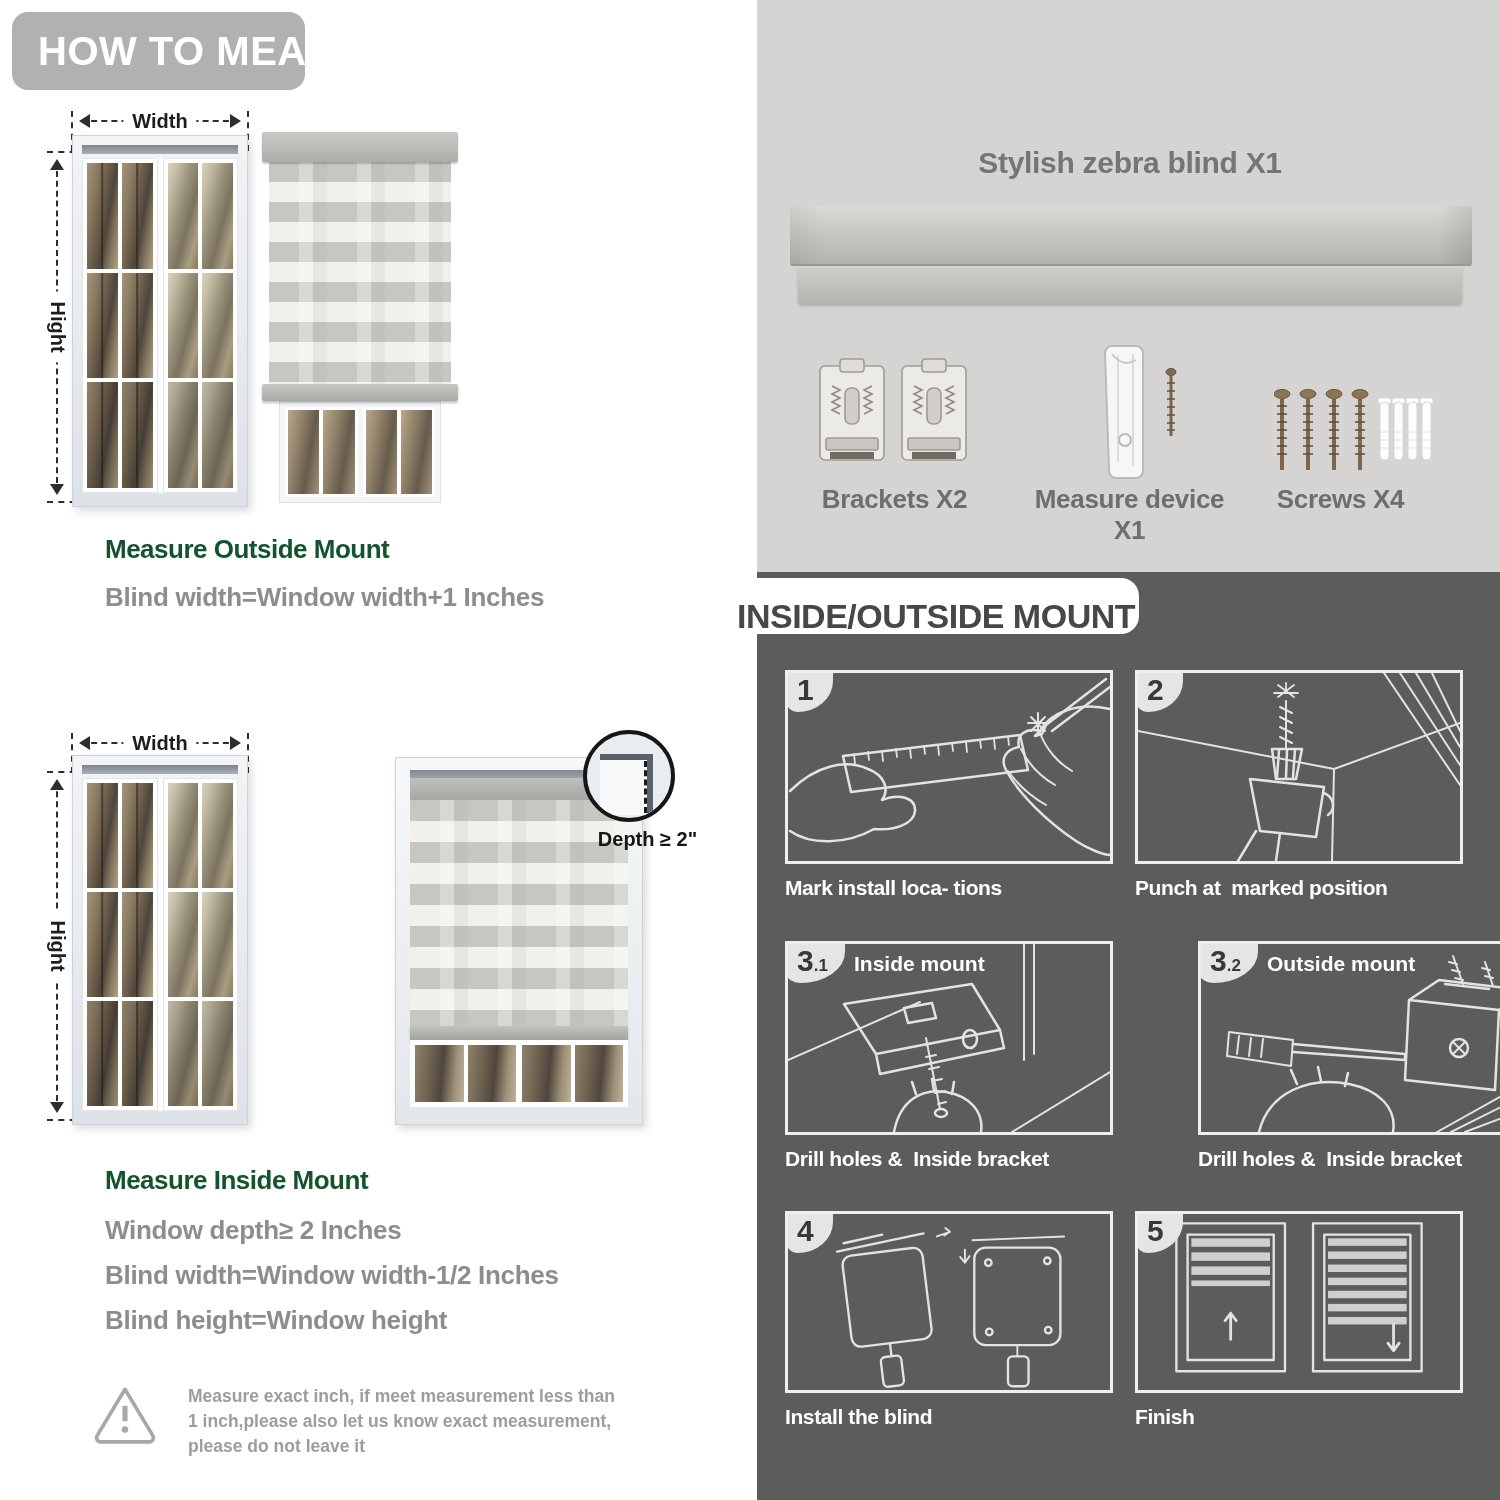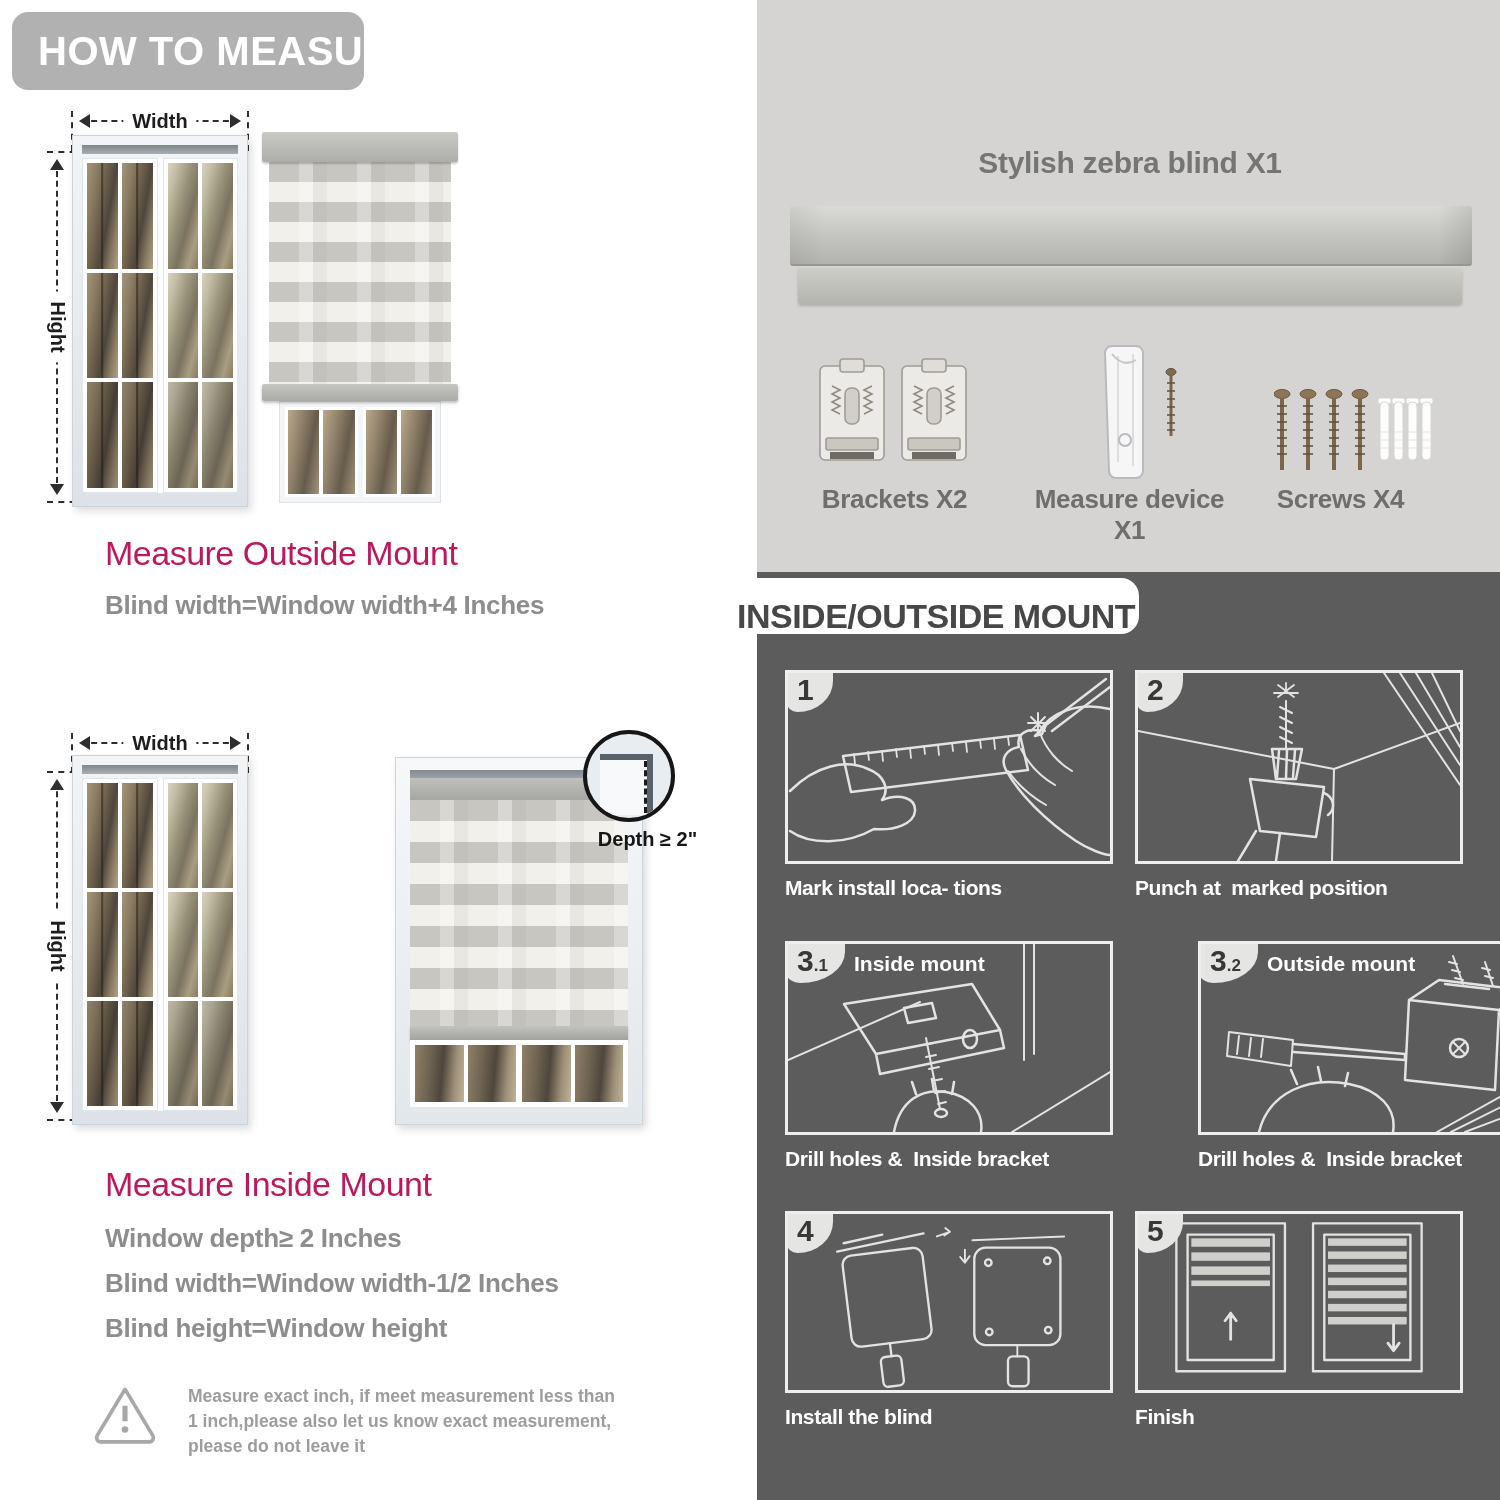--- a/index.html
+++ b/index.html
@@ -5,21 +5,21 @@
   * { margin:0; padding:0; box-sizing:border-box; }
   html,body { background:#fff; }
   .canvas { position:relative; width:1500px; height:1500px; overflow:hidden; background:#ffffff;
             font-family:"Liberation Sans", sans-serif; }
 
   
   .abs { position:absolute; }
 
   
   .hdr { position:absolute; font-weight:bold; white-space:nowrap; }
-  .hdr-left { left:12px; top:12px; width:352px; height:78px; background:#b1b1b1; border-radius:16px;
+  .hdr-left { left:12px; top:12px; width:293px; height:78px; background:#b1b1b1; border-radius:16px;
               color:#ffffff; font-size:40px; line-height:78px; padding-left:26px; letter-spacing:0.5px; }
   .hdr-included { left:757px; top:12px; width:354px; height:78px; background:#ffffff; border-radius:0 18px 18px 0;
               color:#c9c9c8; font-size:34px; line-height:78px; padding-left:22px; }
   .hdr-mount { left:715px; top:578px; width:424px; height:56px; background:#ffffff; border-radius:0 18px 18px 0;
               color:#474747; font-size:34px; line-height:76px; padding-left:22px; letter-spacing:-0.5px; }
 
   
   .panel-light { left:757px; top:0; width:743px; height:572px; background:#d5d4d2; }
   .panel-dark  { left:757px; top:572px; width:743px; height:928px; background:#5c5c5c; }
 
@@ -86,21 +86,21 @@
 
   
   .detail-circle { position:absolute; border:4px solid #161616; border-radius:50%; overflow:hidden;
                    background:#e8edf1; }
   .dc-corner { position:absolute; left:16%; top:24%; width:62%; height:72%;
                border-top:6px solid #59616a; border-right:6px solid #59616a; background:#f7f9fa; }
   .dc-dash { position:absolute; right:29%; top:32%; height:62%; width:0; border-left:3px dashed #1b1b1b; }
   .depth-lbl { position:absolute; font-weight:bold; font-size:20px; color:#161616; text-align:center; }
 
   
-  .m-head { font-weight:normal; font-size:34px; color:#be185d; letter-spacing:-0.5px; }
+  .m-head { font-weight:bold; font-size:26px; color:#14532d; letter-spacing:-0.5px; }
   .m-line { font-weight:bold; font-size:26px; color:#8d8d8d; line-height:45px; letter-spacing:-0.3px; white-space:pre; }
   .warning { position:absolute; display:flex; align-items:flex-start; }
   .warn-text { width:430px; margin-left:30px; font-weight:bold; font-size:17.5px; color:#9d9d9d; line-height:25px; padding-top:2px; }
 
   
   .blind-label { position:absolute; text-align:center; font-weight:bold; font-size:30px; color:#757575; letter-spacing:-0.3px; }
   .tier1 { position:absolute; left:790px; top:206px; width:682px; height:60px; border-radius:3px;
            border-bottom:2px solid #97978f;
            background:
              linear-gradient(90deg, rgba(0,0,0,.06), rgba(0,0,0,0) 5%, rgba(0,0,0,0) 95%, rgba(0,0,0,.10)),
@@ -180,21 +180,21 @@
       <div class="wl-s">
           <div class="wl-p"></div>
           <div class="wl-p"></div>
         </div>
     </div>
   </div>
 
   <div class="abs" style="left:105px; top:534px;">
     <div class="m-head">Measure Outside Mount</div>
     <div style="height:10px;"></div>
-    <div class="m-line">Blind width=Window width+4 Inches</div>
+    <div class="m-line">Blind width=Window width+1 Inches</div>
   </div>
 
   <div class="dim-h" style="left:72px; top:743px; width:176px;">
     <i class="tick-l"></i>
       <i class="tick-r"></i>
       <span class="line"></span>
       <b class="ah-l"></b>
       <b class="ah-r"></b>
     <span class="lbl">Width</span>
   </div>

